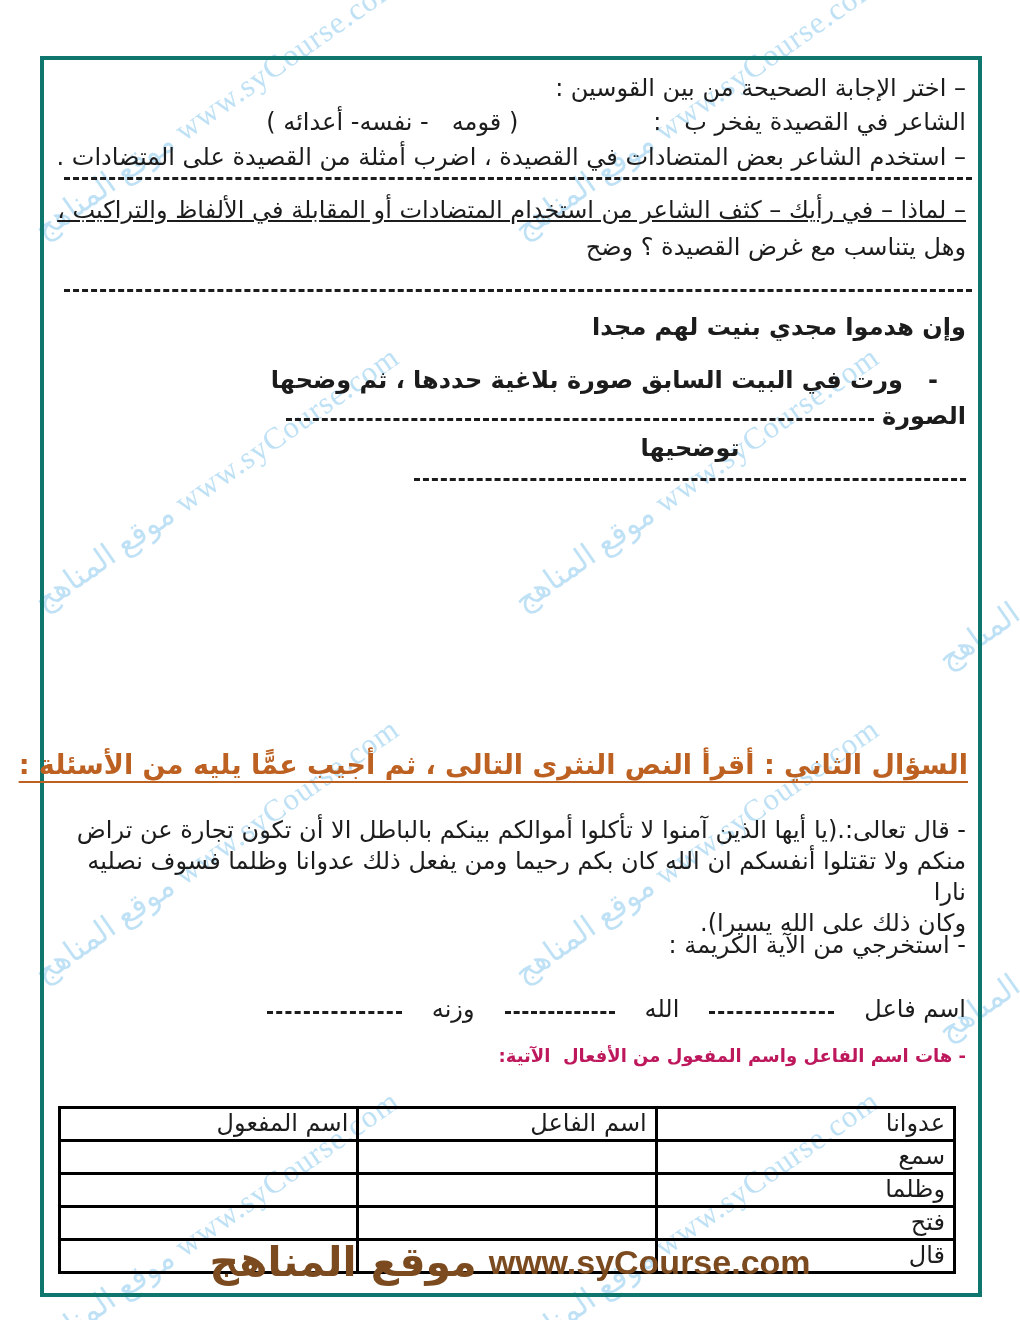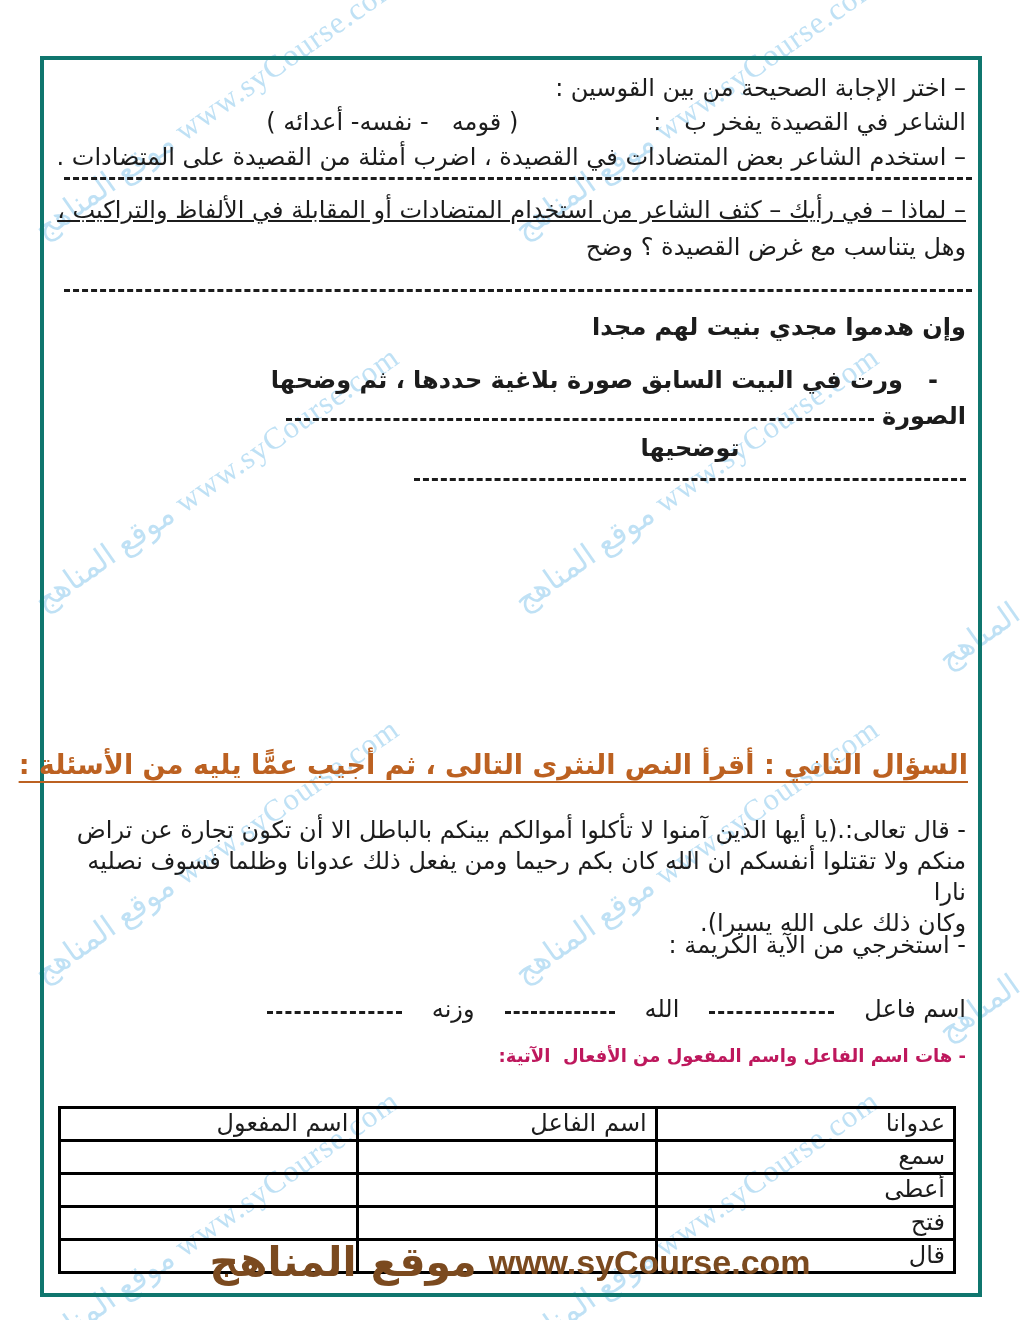--- a/index.html
+++ b/index.html
@@ -152,21 +152,21 @@
         <th>اسم المفعول</th>
       </tr>
     </thead>
     <tbody>
         <tr>
           <td>سمع</td>
           <td></td>
           <td></td>
         </tr>
         <tr>
-          <td>أعطى</td>
+          <td>وظلما</td>
           <td></td>
           <td></td>
         </tr>
         <tr>
           <td>فتح</td>
           <td></td>
           <td></td>
         </tr>
         <tr>
           <td>قال</td>

